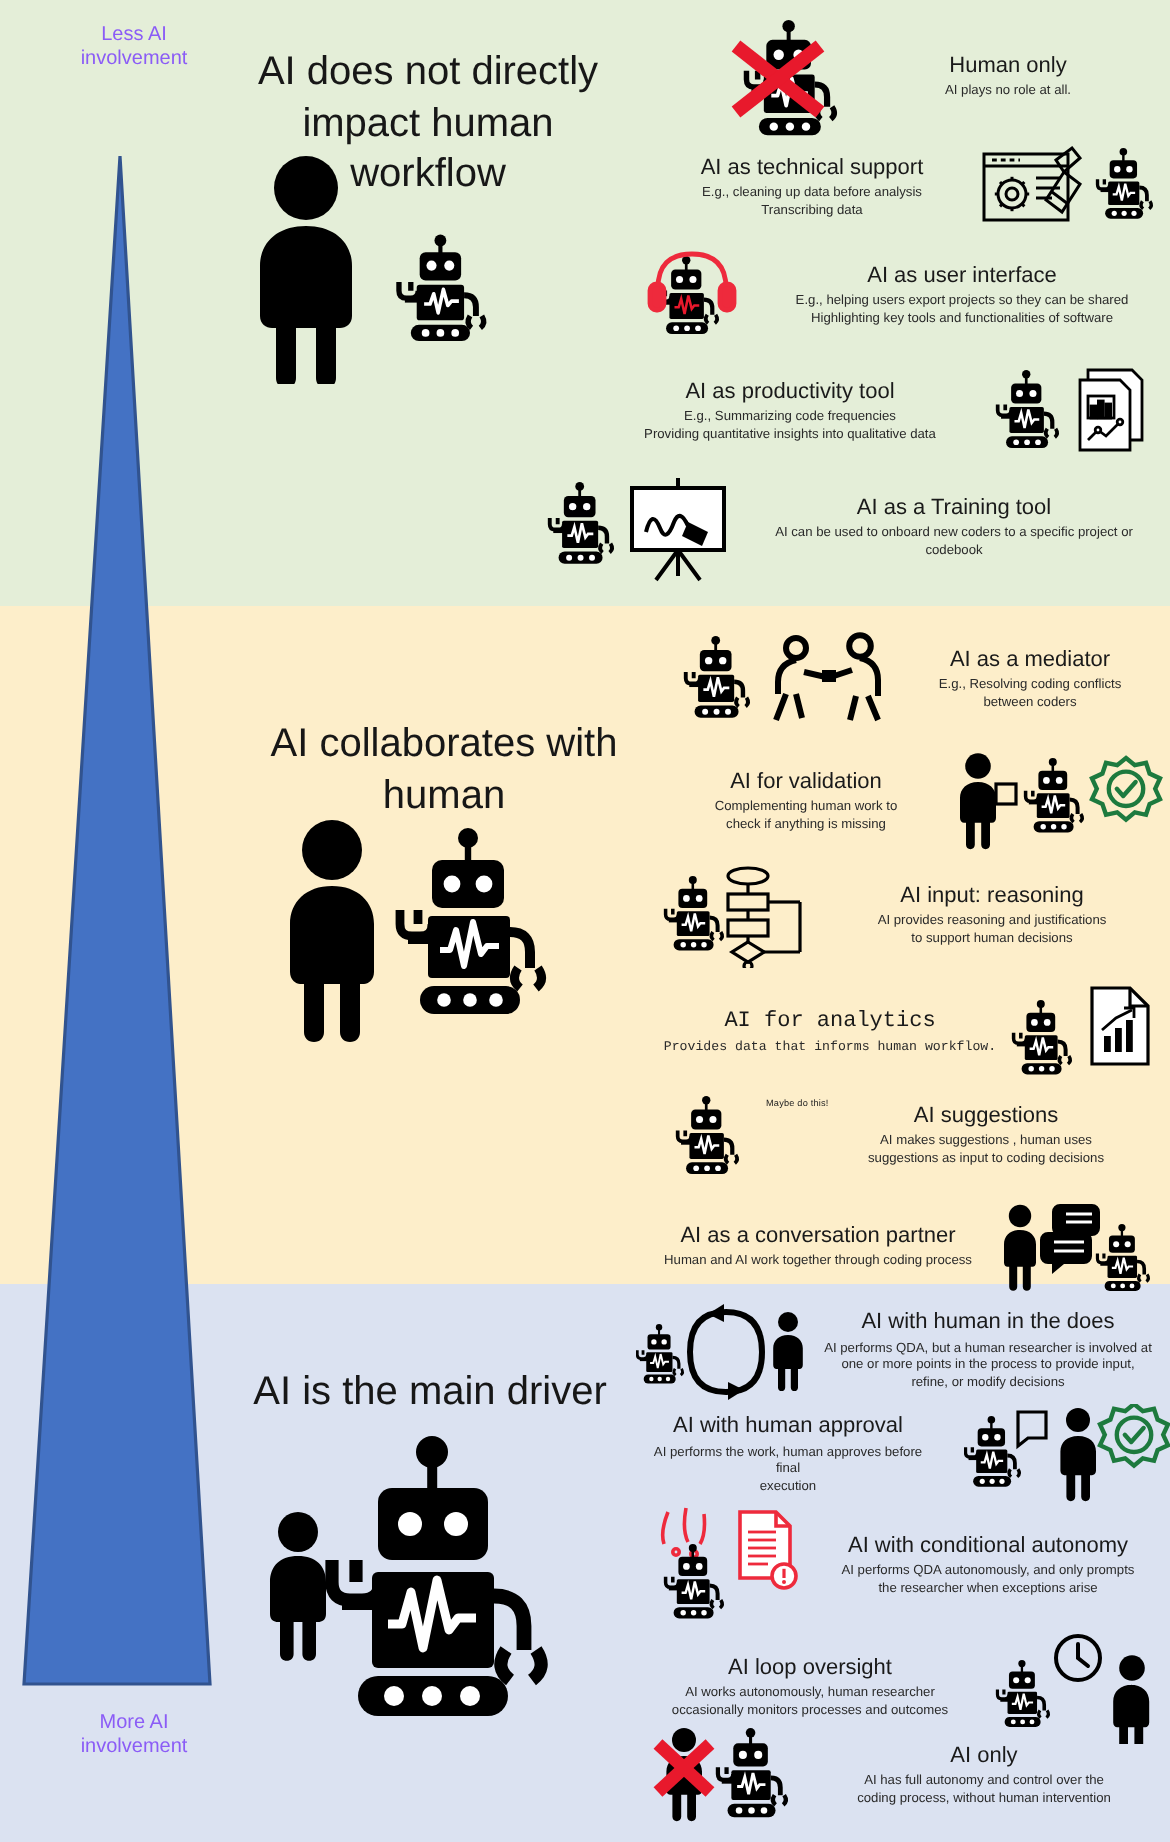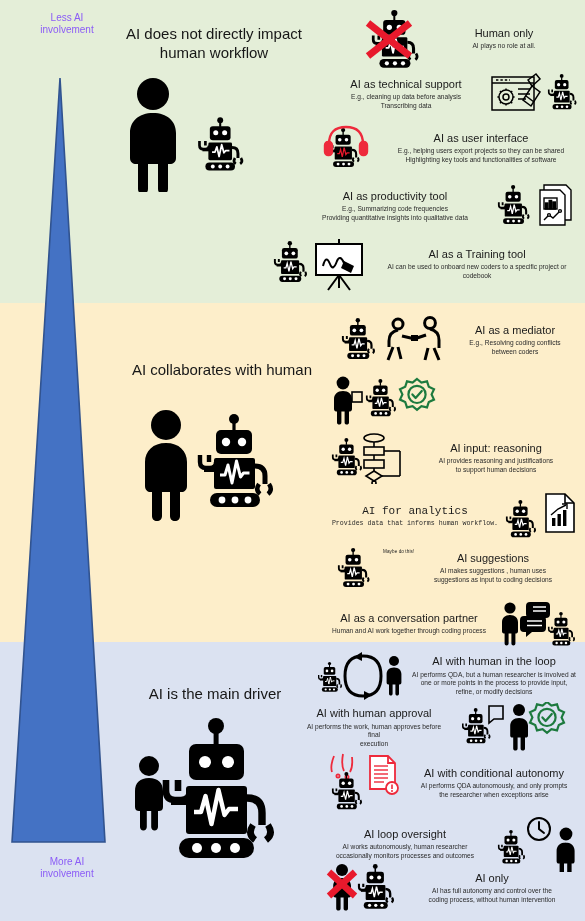--- a/index.html
+++ b/index.html
@@ -41,21 +41,21 @@
     line-height: 1.22;
     color: #8b5cf6;
   }
   #label-less { left: 2px; top: 12px; }
   #label-more { left: 2px; top: 856px; }
 
   
   .band-heading {
     position: absolute;
     z-index: 6;
-    font-size: 15px;
+    font-size: 20px;
     line-height: 1.28;
     color: #171717;
     text-align: center;
   }
   #head-green { left: 118px; top: 24px; width: 192px; }
   #head-orange { left: 114px; top: 360px; width: 216px; }
   #head-blue { left: 122px; top: 684px; width: 186px; }
 
   
   .hero { position: absolute; z-index: 5; }
@@ -434,20 +434,25 @@
       </svg>
     </div>
     <div class="txt">
       <div class="item-title">AI as a Training tool</div>
       <div class="item-desc">AI can be used to onboard new coders to a specific project or</div>
       <div class="item-desc" style="margin-top:0;">codebook</div>
     </div>
   </div>
 
   <div class="item t-center" style="left:330px; top:375px; width:252px;">
+    <div class="txt" style="order:1;">
+      <div class="item-title">AI for validation</div>
+      <div class="item-desc">Complementing human work to</div>
+      <div class="item-desc" style="margin-top:0;">check if anything is missing</div>
+    </div>
     <div class="art" style="order:2;">
       <svg width="106" height="52" viewBox="0 0 106 52">
         <g fill="#000">
           <circle cx="13" cy="8" r="6.4"></circle>
           <path d="M13 16c-5.6 0-9 3.4-9 8v10c0 1.6 1 2.4 2 2.4h1v11c0 1.4 1 2.2 2.2 2.2s2.2-.8 2.2-2.2V36.4h3.2v11c0 1.4 1 2.2 2.2 2.2s2.2-.8 2.2-2.2V36.4h1c1 0 2-.8 2-2.4V24c0-4.6-3.4-8-9-8z"></path>
         </g>
         <rect x="22" y="17" width="10" height="10" fill="none" stroke="#000" stroke-width="1.6"></rect>
         <g fill="#000" transform="translate(36,4) scale(0.40)">
           <circle cx="36" cy="5" r="5"></circle>
             <rect x="34.4" y="8" width="3.2" height="9"></rect>
@@ -652,28 +657,28 @@
         </g>
         <path d="M44 2 l0 9 l-8 -4 z" fill="#000"></path>
         <path d="M46 50 l0 -9 l8 4 z" fill="#000"></path>
         <g fill="#000" transform="translate(67,6)">
           <circle cx="9" cy="5" r="5"></circle>
           <path d="M9 11.5c-4.6 0-7.4 2.8-7.4 6.6v8.4c0 1.2.8 2 1.6 2h.8v9.2c0 1.2.8 1.8 1.8 1.8s1.8-.6 1.8-1.8v-9.2h2.8v9.2c0 1.2.8 1.8 1.8 1.8s1.8-.6 1.8-1.8v-9.2h.8c.8 0 1.6-.8 1.6-2v-8.4c0-3.8-2.8-6.6-7.4-6.6z"></path>
         </g>
       </svg>
     </div>
     <div class="txt">
-      <div class="item-title">AI with human in the loop</div>
+      <div class="item-title">AI with human in the does</div>
       <div class="item-desc">AI performs QDA, but a human researcher is involved at</div>
       <div class="item-desc" style="margin-top:0;">one or more points in the process to provide input,</div>
       <div class="item-desc" style="margin-top:0;">refine, or modify decisions</div>
     </div>
   </div>
 
-  <div class="item t-center" style="left:302px; top:702px; width:264px;gap:16px;">
+  <div class="item t-center" style="left:322px; top:702px; width:264px;gap:16px;">
     <div class="txt" style="order:1;">
       <div class="item-title">AI with human approval</div>
       <div class="item-desc">AI performs the work, human approves before final</div>
       <div class="item-desc" style="margin-top:0;">execution</div>
     </div>
     <div class="art" style="order:2;">
       <svg width="104" height="52" viewBox="0 0 104 52">
         <g fill="#000" transform="translate(0,6) scale(0.38)">
           <circle cx="36" cy="5" r="5"></circle>
             <rect x="34.4" y="8" width="3.2" height="9"></rect>

